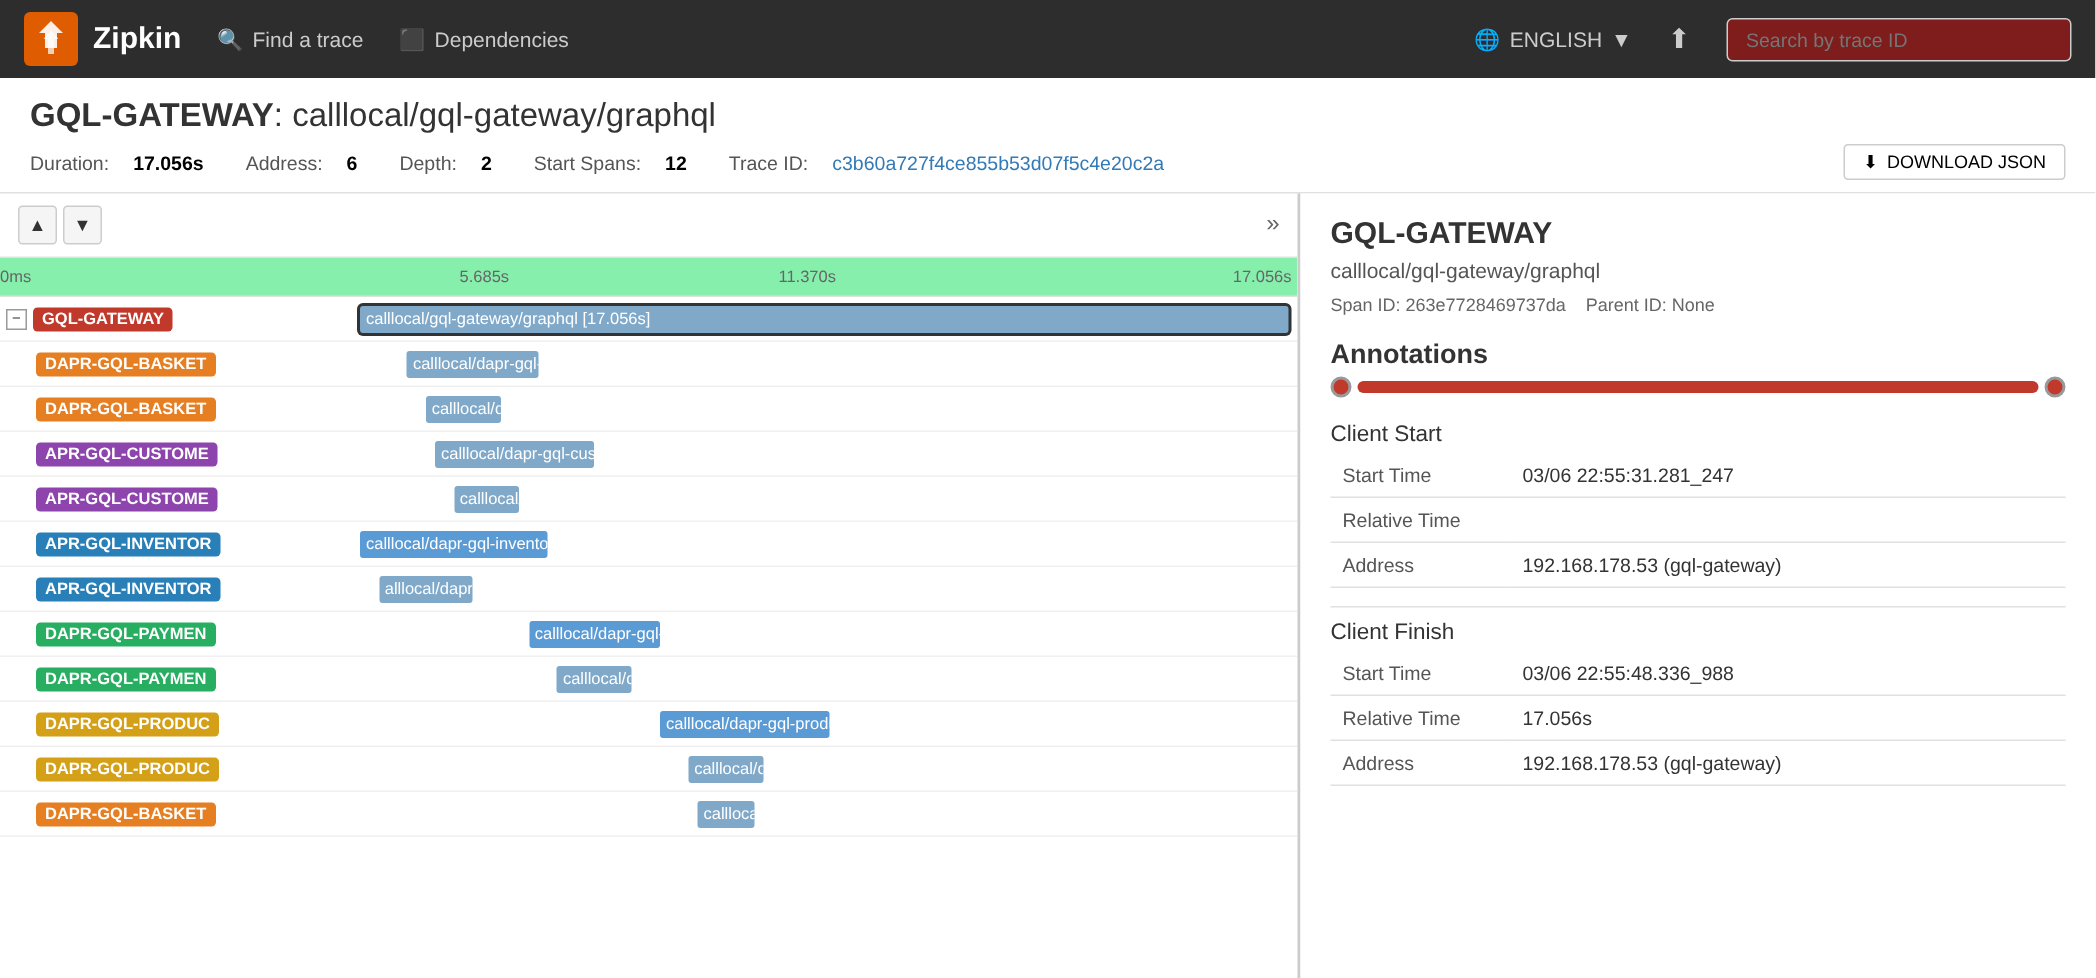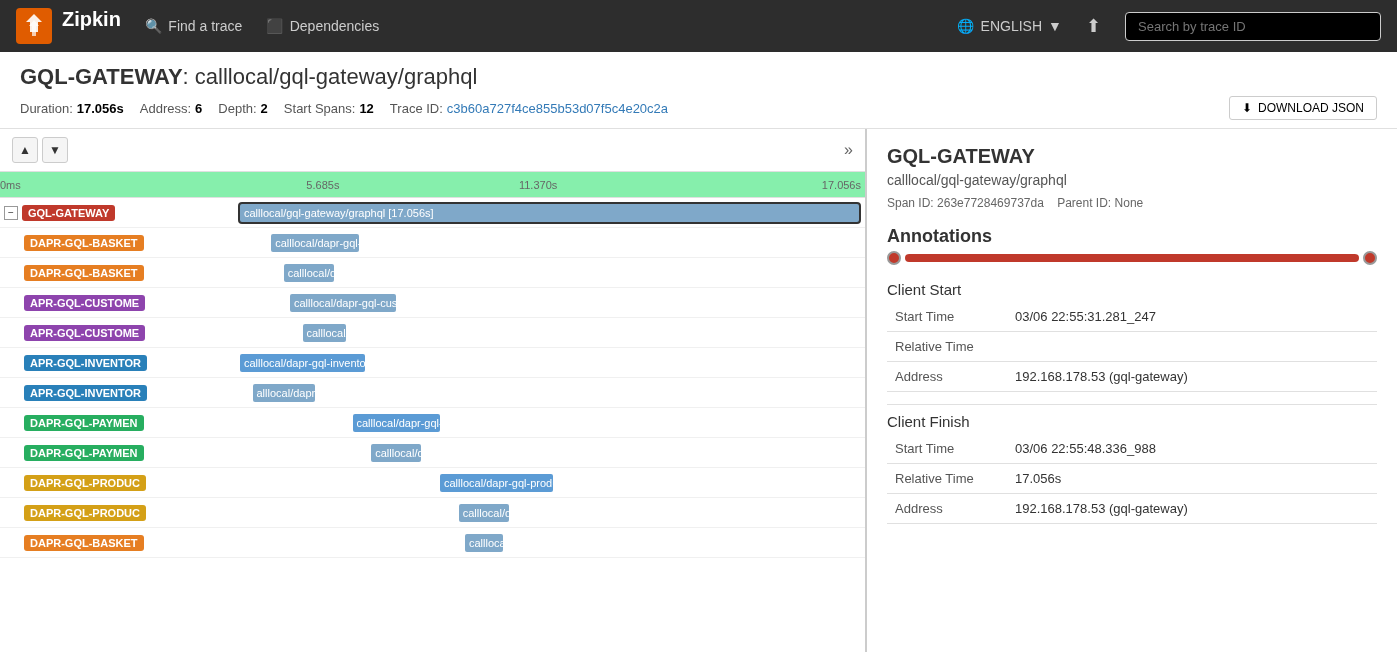--- a/index.html
+++ b/index.html
@@ -9,21 +9,21 @@
     .header {
       background: #2d2d2d;
       height: 52px;
       display: flex;
       align-items: center;
       padding: 0 16px;
       gap: 24px;
     }
     .logo-area {
       display: flex;
-      align-items: flex-start;
+      align-items: center;
       gap: 10px;
     }
     .logo-icon {
       width: 36px;
       height: 36px;
     }
     .logo-text {
       color: #fff;
       font-size: 20px;
       font-weight: bold;
@@ -44,46 +44,46 @@
       color: #ccc;
       cursor: pointer;
       font-size: 14px;
     }
     .upload-icon-btn {
       color: #ccc;
       cursor: pointer;
       font-size: 18px;
     }
     .search-box {
-      background: #000000;
+      background: #7f1d1d;
       border: 1px solid #ccc;
       border-radius: 4px;
       padding: 6px 12px;
       font-size: 13px;
-      width: 256px;
+      width: 230px;
       color: #999;
       cursor: pointer;
     }
 
     
     .trace-header {
       padding: 12px 20px 8px;
       border-bottom: 1px solid #e0e0e0;
     }
     .trace-title {
       font-size: 22px;
       font-weight: 300;
       color: #333;
       margin-bottom: 6px;
     }
     .trace-title span.service { font-weight: bold; }
     .trace-meta {
       display: flex;
       align-items: center;
-      gap: 0;
+      gap: 12px;
       font-size: 13px;
       color: #555;
     }
     .trace-meta .label { color: #555; margin-right: 4px; }
     .trace-meta .value { color: #000; font-weight: bold; margin-right: 16px; }
     .trace-meta .trace-id { color: #337ab7; }
     .download-btn {
       margin-left: auto;
       background: #fff;
       border: 1px solid #ccc;

